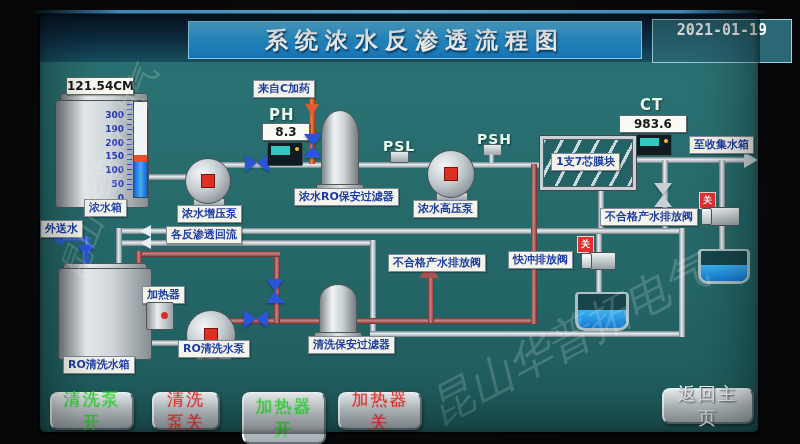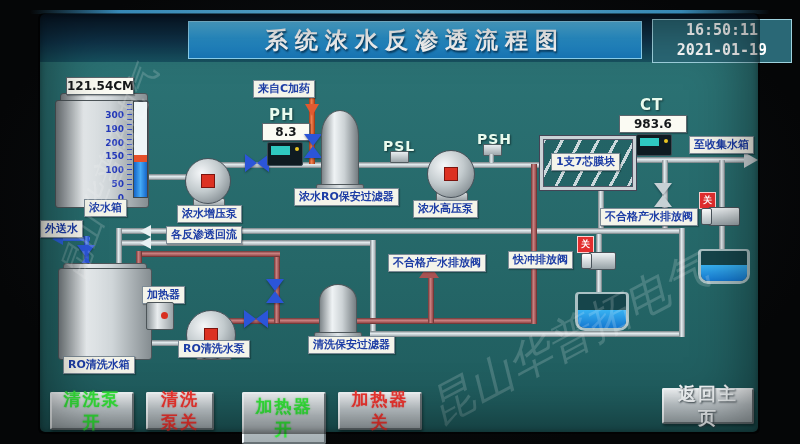--- a/index.html
+++ b/index.html
@@ -90,40 +90,39 @@
     color:#fff;font-size:9px;line-height:15px;text-align:center;font-weight:700}
   .gauge{position:absolute;background:#eff5f7;border:1px solid #3c464c}
   .gauge .fill{position:absolute;left:0;right:0;bottom:0;background:linear-gradient(90deg,#1565c8,#45aaf6 50%,#1565c8)}
   .gauge .cap{position:absolute;left:0;right:0;height:7px;background:#e6502a}
   .ticks{position:absolute;width:5px;background:repeating-linear-gradient(180deg,#2d49c8 0 1px,transparent 1px 5px)}
   .scale{position:absolute;display:flex;flex-direction:column;justify-content:space-between;
     align-items:flex-end;color:#2338b8;font-size:9px;line-height:9px;font-weight:700}
   
   .btn{position:absolute;display:flex;align-items:center;justify-content:center;
     background:linear-gradient(180deg,#eff2f4,#c4ccd0 45%,#a5afb3);
-    border:2px solid;border-color:#f5f9fb #687276 #687276 #f5f9fb;border-radius:2px;
-    font-weight:700;font-size:17px;letter-spacing:2px;cursor:pointer;
+    border:2px solid;border-color:#f5f9fb #687276 #687276 #f5f9fb;border-radius:8px;
+    font-weight:400;font-size:17px;letter-spacing:2px;cursor:pointer;
     box-shadow:1px 2px 3px rgba(0,0,0,.4)}
   .btn.on{color:#35e83a;text-shadow:0 0 2px rgba(30,200,40,.6)}
   .btn.off{color:#f23630;text-shadow:0 0 2px rgba(220,30,30,.4)}
   .btn.home{color:#f4f8fa;font-size:18px;text-shadow:1px 1px 2px #39454b}
   .wm{position:absolute;color:#fff;opacity:.17;font-style:italic;font-weight:300;
     pointer-events:none;z-index:30;white-space:nowrap}
   #vignette{left:38px;top:13px;width:722px;height:421px;pointer-events:none;z-index:60;border-radius:6px;
     box-shadow:inset 0 0 55px 10px rgba(0,0,0,.45),inset 0 0 6px 2px rgba(0,0,0,.35)}
 </style>
 </head>
 <body>
 
 <div class="abs" id="edge-glow"></div>
 <div class="abs" id="header-band"></div>
 <div class="abs" id="main-teal"></div>
 <div class="abs" id="title-bar">系统浓水反渗透流程图</div>
 <div class="abs" id="clock">
-  <div>16:50:11</div>
   <div>2021-01-19</div>
 </div>
 
 <div class="ph" style="left:146px;top:174px;width:44px"></div>
 <div class="ph" style="left:214px;top:162px;width:330px"></div>
 <div class="ph" style="left:626px;top:157px;width:120px"></div>
 <div class="tri tri-r-g" style="left:744px;top:152px"></div>
 <div class="pv" style="left:662px;top:160px;height:74px"></div>
 <div class="pv" style="left:719px;top:160px;height:50px"></div>
 <div class="pv" style="left:719px;top:225px;height:26px"></div>
@@ -225,20 +224,20 @@
 <div class="bwv" style="left:266px;top:279px"></div>
 <div class="bwh" style="left:244px;top:310px"></div>
 <div class="pbase" style="left:196px;top:350px;width:34px;height:8px"></div>
 <div class="pump" style="left:186px;top:310px;width:48px;height:48px"></div>
 <div class="lbl" style="left:178px;top:340px">RO清洗水泵</div>
 <div class="vessel" style="left:319px;top:284px;width:36px;height:50px"></div>
 <div class="vbase" style="left:314px;top:332px;width:46px;height:5px"></div>
 <div class="lbl" style="left:308px;top:336px">清洗保安过滤器</div>
 
 <button class="btn on" style="left:50px;top:392px;width:84px;height:38px">清洗泵开</button>
-<button class="btn off" style="left:146px;top:392px;width:68px;height:38px">清洗泵关</button>
+<button class="btn off" style="left:152px;top:392px;width:68px;height:38px">清洗泵关</button>
 <button class="btn on" style="left:242px;top:392px;width:84px;height:52px">加热器开</button>
 <button class="btn off" style="left:338px;top:392px;width:84px;height:38px">加热器关</button>
 <button class="btn home" style="left:662px;top:388px;width:92px;height:36px">返回主页</button>
 
 <div class="wm" style="left:-55px;top:150px;width:330px;font-size:32px;text-align:center;transform:rotate(-70deg)">昆山华普拓电气</div>
 <div class="wm" style="left:410px;top:290px;width:390px;font-size:44px;transform:rotate(-28deg)">昆山华普拓电气</div>
 <div class="abs" id="vignette"></div>
 
 </body></html>

